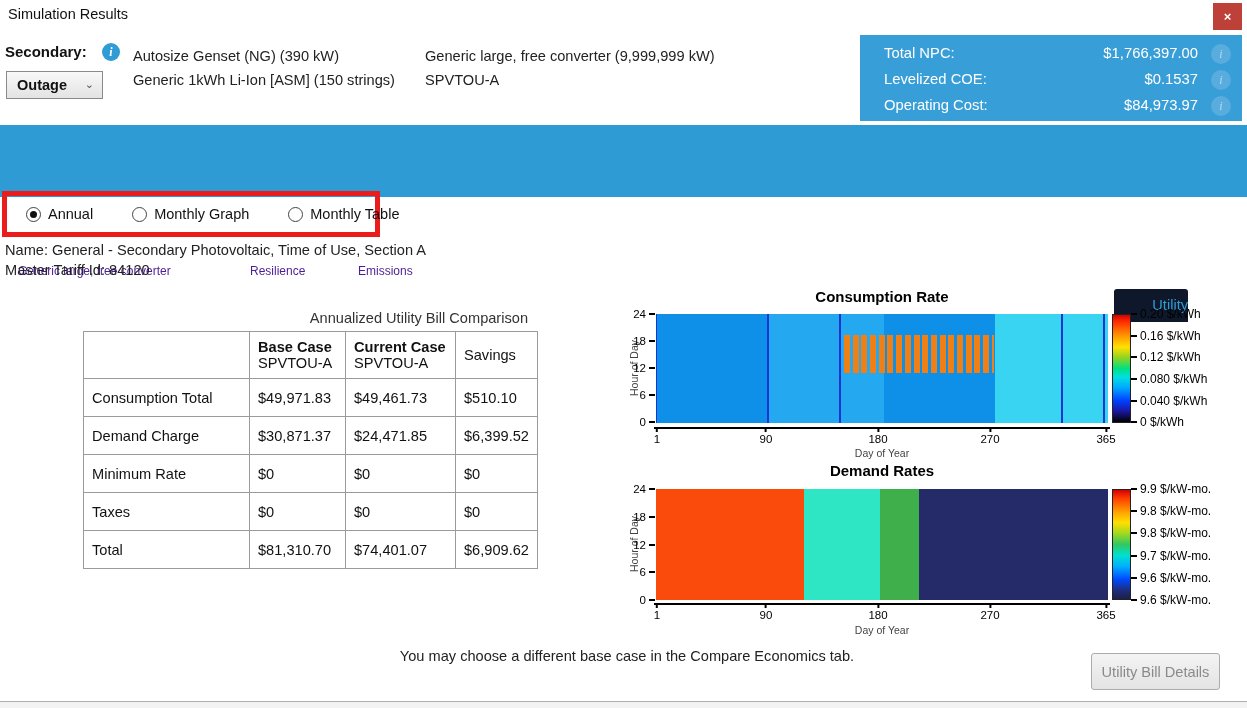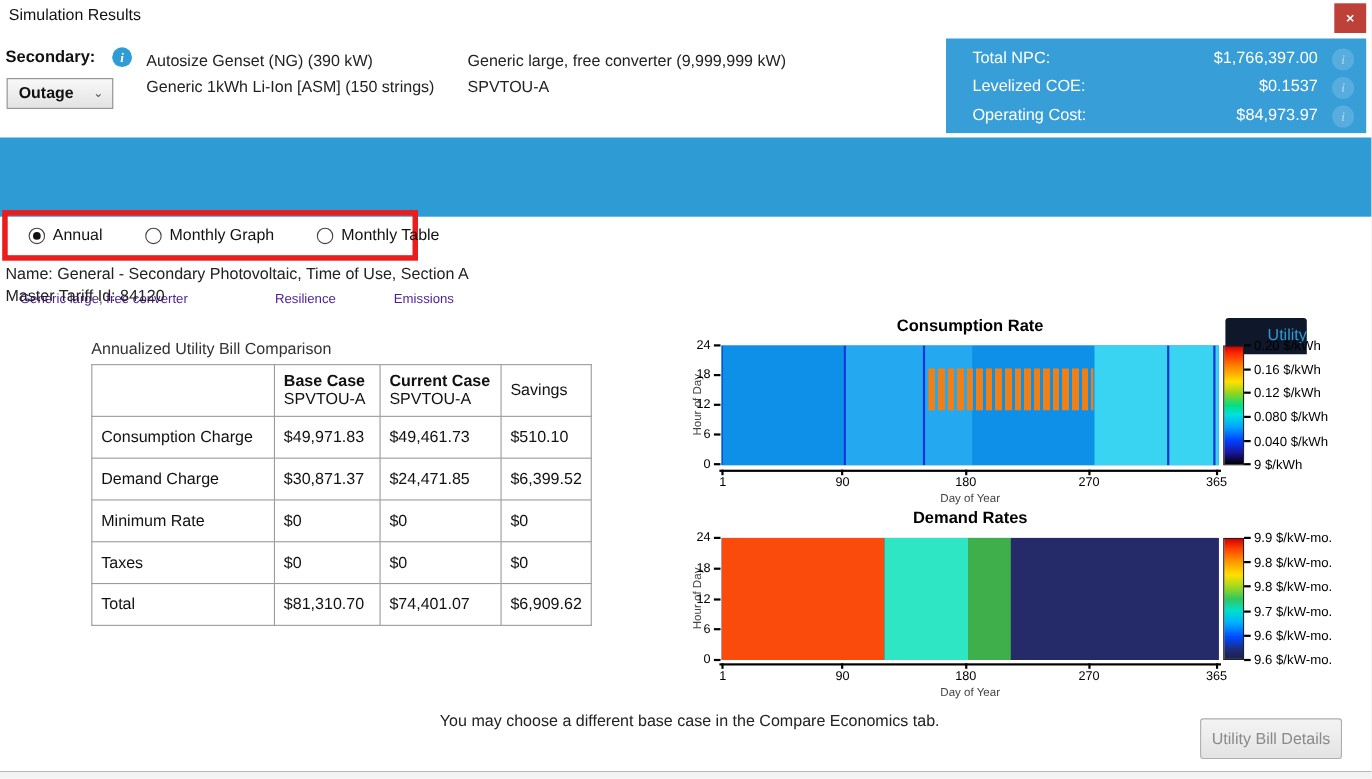--- a/index.html
+++ b/index.html
@@ -43,21 +43,21 @@
   .radio-row{left:8px;top:206px;display:flex;align-items:center;gap:21px;z-index:6;}
   .radio-item{display:flex;align-items:center;padding-left:18px;}
   .radio-circle{width:13px;height:13px;border:1px solid #444;border-radius:50%;background:#fff;
     display:flex;align-items:center;justify-content:center;}
   .radio-dot{width:7px;height:7px;border-radius:50%;background:#111;}
   .radio-label{margin-left:7px;font-size:14.5px;color:#111;}
 
   .tariff-lines{left:5px;top:240px;font-size:14.6px;color:#222;line-height:20px;}
 
   
-  .tbl-title{left:83px;top:310px;width:445px;text-align:left;font-size:14.6px;color:#333;}
+  .tbl-title{left:83px;top:310px;width:445px;text-align:right;font-size:14.6px;color:#333;}
   table.bill{position:absolute;left:83px;top:331px;border-collapse:collapse;font-size:14.6px;color:#111;
     table-layout:fixed;}
   table.bill td,table.bill th{border:1px solid #9b9b9b;padding:2px 8px;text-align:left;vertical-align:middle;
     font-weight:normal;background:#fff;}
   table.bill .c0{width:149px;} table.bill .c1{width:79px;} table.bill .c2{width:93px;} table.bill .c3{width:60px;}
   table.bill tr.hdr td{height:42px;}
   table.bill tr.row td{height:33px;}
   .hdr-b{font-weight:bold;}
 
   
@@ -166,21 +166,21 @@
         <div class="hdr-b">Base Case</div>
         <div>SPVTOU-A</div>
       </td>
       <td class="c2">
         <div class="hdr-b">Current Case</div>
         <div>SPVTOU-A</div>
       </td>
       <td class="c3 hdr-b">Savings</td>
     </tr>
     <tr class="row">
-      <td>Consumption Charge</td>
+      <td>Consumption Total</td>
       <td>$49,971.83</td>
       <td>$49,461.73</td>
       <td>$510.10</td>
     </tr>
     <tr class="row">
       <td>Demand Charge</td>
       <td>$30,871.37</td>
       <td>$24,471.85</td>
       <td>$6,399.52</td>
     </tr>
@@ -230,21 +230,21 @@
   <span class="xt" style="left:878px;top:433px">180</span>
   <span class="xt" style="left:990px;top:433px">270</span>
   <span class="xt" style="left:1106px;top:433px">365</span>
   <div class="xlab" style="left:656px;top:447px">Day of Year</div>
   <div class="colorbar cb-jet1" style="left:1112px;top:314px;height:109px"></div>
   <span class="cbt" style="top:307px">0.20 $/kWh</span>
   <span class="cbt" style="top:329px">0.16 $/kWh</span>
   <span class="cbt" style="top:350px">0.12 $/kWh</span>
   <span class="cbt" style="top:372px">0.080 $/kWh</span>
   <span class="cbt" style="top:394px">0.040 $/kWh</span>
-  <span class="cbt" style="top:415px">9 $/kWh</span>
+  <span class="cbt" style="top:415px">0 $/kWh</span>
 
   <div class="abs chart-title" style="left:656px;top:462px">Demand Rates</div>
   <div class="ylab" style="left:634px;top:544px">Hour of Day</div>
   <span class="yt" style="left:622px;top:482px">24</span>
   <span class="yt" style="left:622px;top:510px">18</span>
   <span class="yt" style="left:622px;top:538px">12</span>
   <span class="yt" style="left:622px;top:565px">6</span>
   <span class="yt" style="left:622px;top:593px">0</span>
   <div class="plot" style="left:656px;top:489px;width:452px;height:111px;background:#252a68">
       <div style="position: absolute; top: 0px; bottom: 0px; left: 0%; width: 32.6923%; background: rgb(251, 75, 12);"></div>

